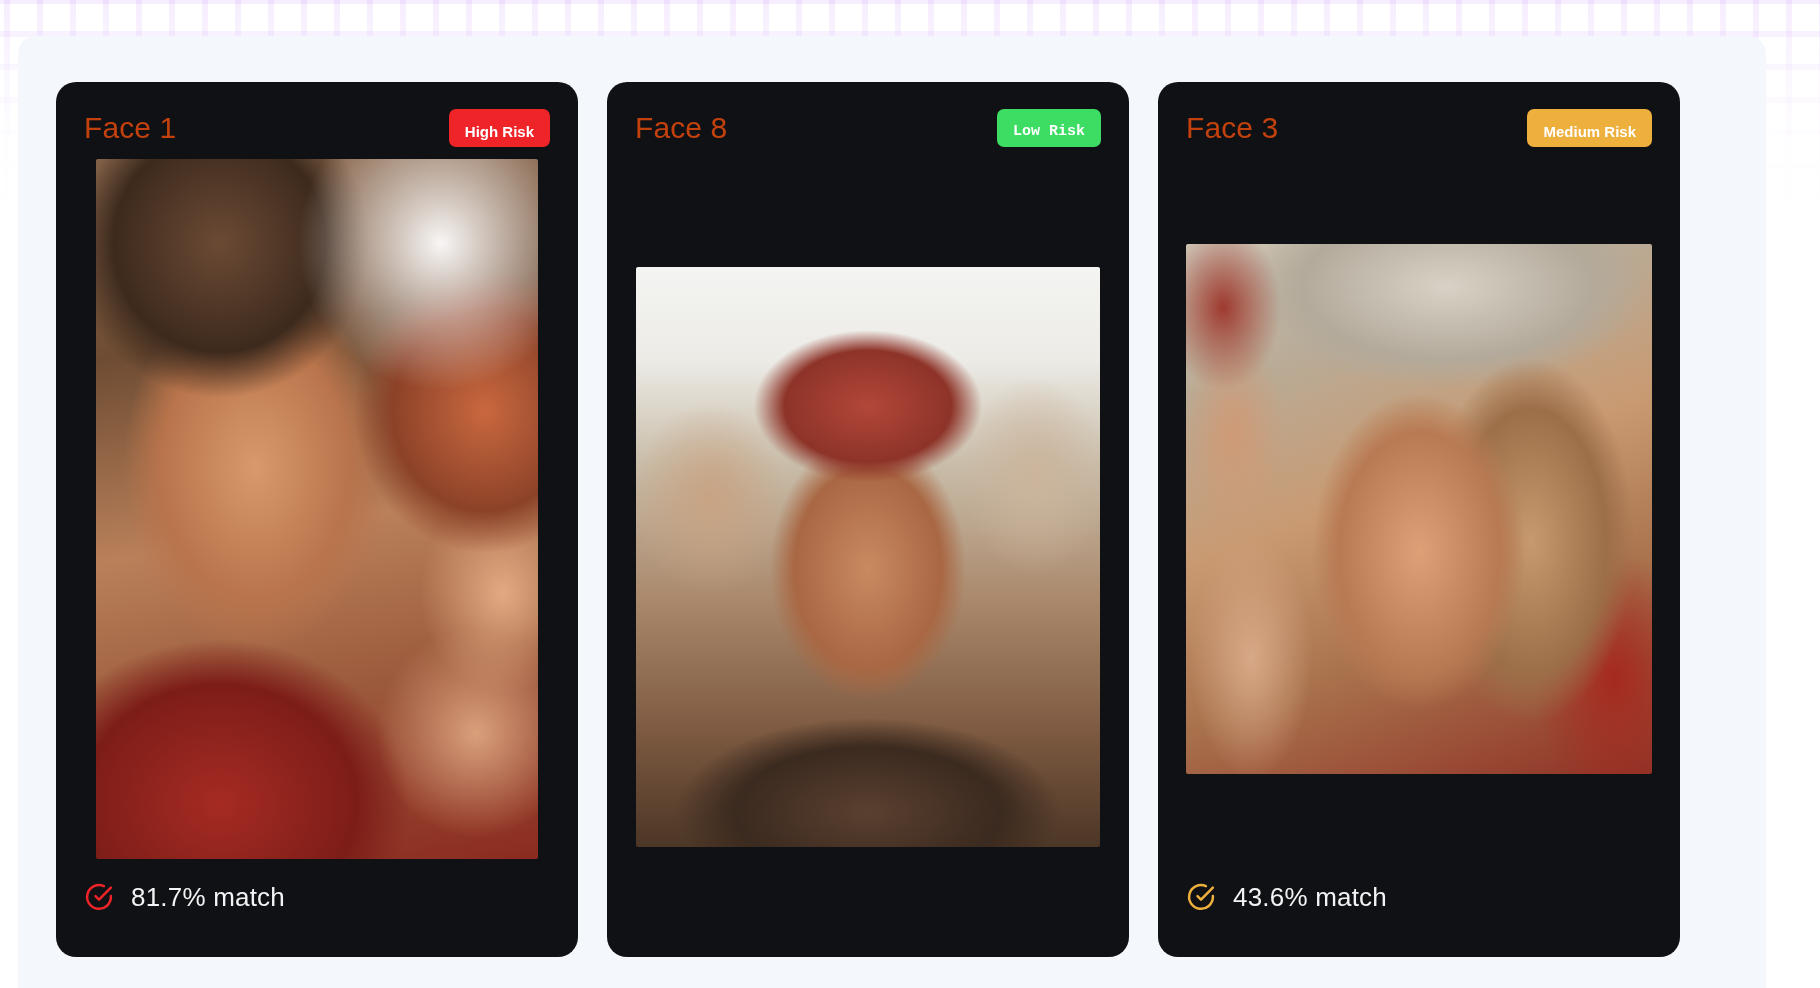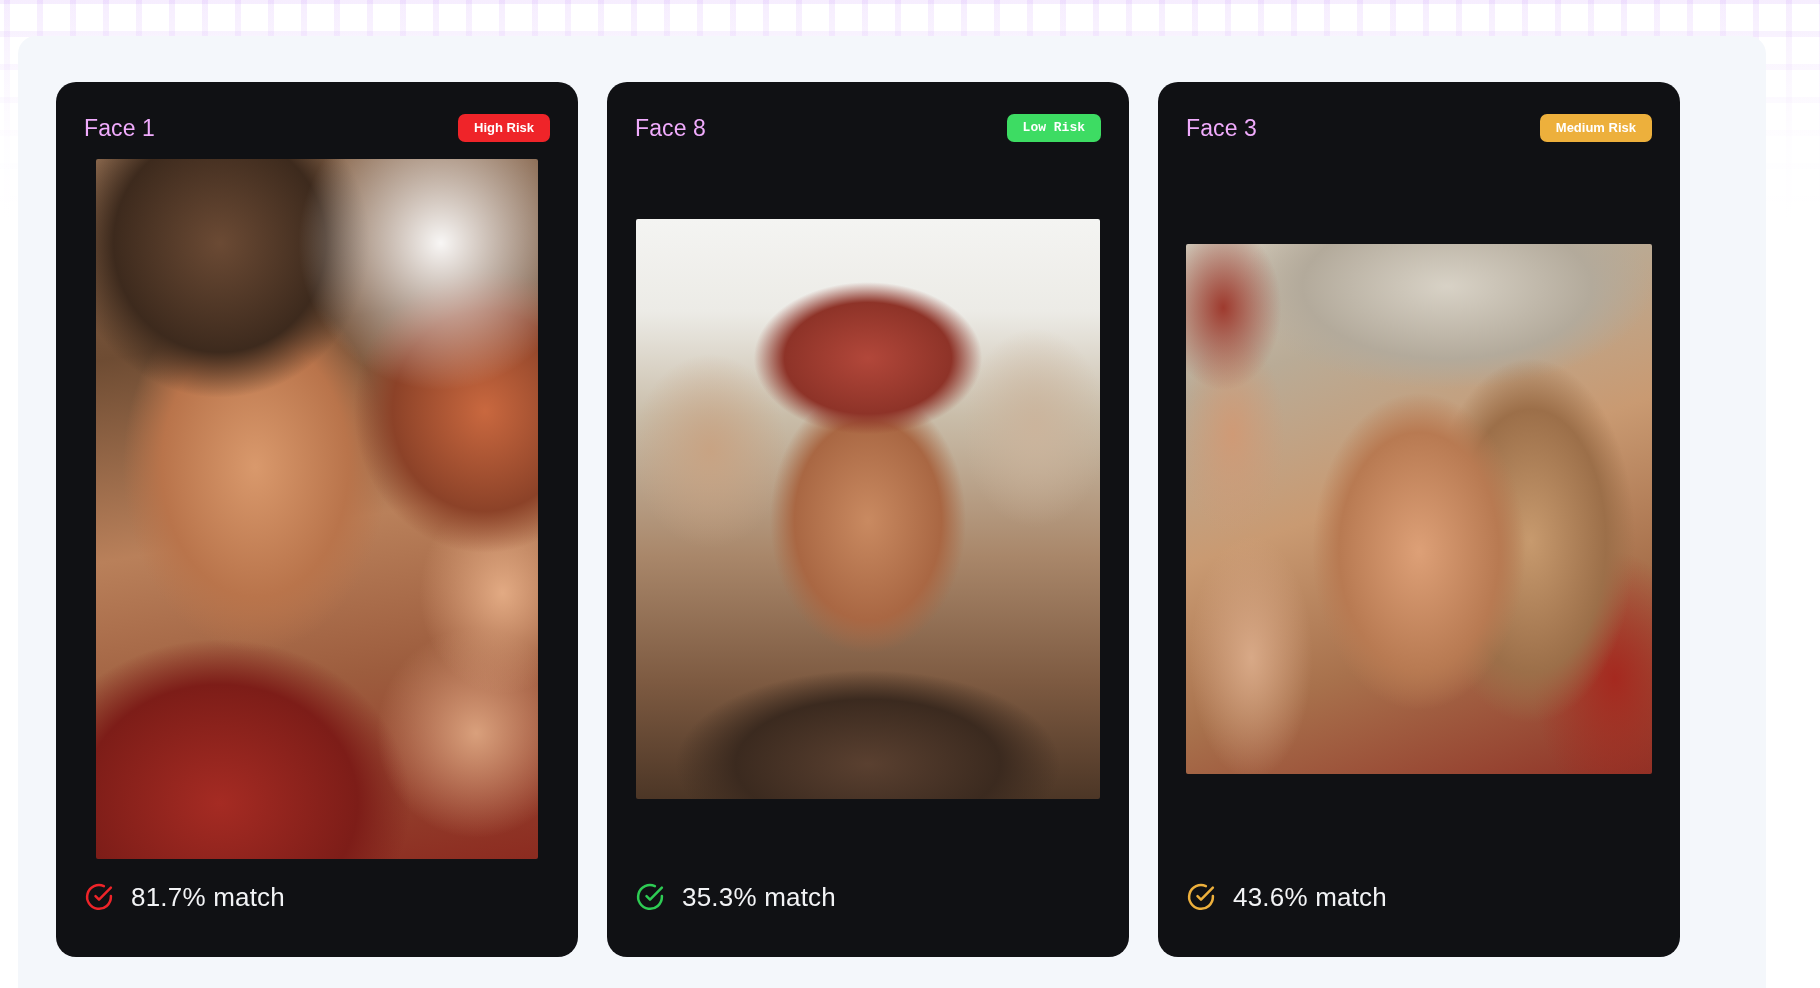--- a/index.html
+++ b/index.html
@@ -62,32 +62,32 @@
 
   .card-header {
     display: flex;
     align-items: center;
     justify-content: space-between;
     height: 40px;
     flex: 0 0 auto;
   }
 
   .card-title {
-    color: #f0abfc;
-    font-size: 23px;
+    color: #c2410c;
+    font-size: 30px;
     font-weight: 400;
     letter-spacing: 0.1px;
   }
 
   .risk-badge {
-    font-size: 13px;
+    font-size: 15px;
     font-weight: bold;
     color: #ffffff;
     border-radius: 7px;
-    padding: 7px 16px 8px 16px;
+    padding: 15px 16px 8px 16px;
     line-height: 1;
     white-space: nowrap;
   }
   .risk-badge.high   { background: #ef2429; }
   .risk-badge.low    { background: #3ddc63; font-family: Liberation Mono, monospace; }
   .risk-badge.medium { background: #edb03c; }
 
   .image-area {
     flex: 1 1 auto;
     display: flex;
@@ -186,27 +186,20 @@
       <div class="face-photo photo-2" style="background-image:
              radial-gradient(ellipse 30% 16% at 50% 24%, #b2473a 0%, #8e3328 60%, rgba(142,51,40,0) 82%),
              radial-gradient(ellipse 24% 26% at 50% 52%, #c98a61 0%, #a96743 66%, rgba(169,103,67,0) 88%),
              radial-gradient(ellipse 22% 22% at 16% 40%, #c8a383 0%, rgba(200,163,131,0) 76%),
              radial-gradient(ellipse 20% 22% at 86% 36%, #cbb49c 0%, rgba(203,180,156,0) 78%),
              radial-gradient(ellipse 46% 18% at 50% 94%, #5a4030 0%, #3b2a1f 62%, rgba(59,42,31,0) 90%),
              linear-gradient(180deg, #f4f4f2 0%, #ecebe6 16%, #c9bda9 34%, #a9876a 58%, #7d5a41 80%, #4c3626 100%);" aria-label="Smiling man wearing a red beanie in a group selfie on a city street">
       </div>
     </div>
 
-    <div class="match-row">
-      <svg class="check-icon" viewBox="0 0 24 24" fill="none" stroke="#2ecc54" stroke-width="2" stroke-linecap="round" stroke-linejoin="round">
-        <path d="M21.5 11.2V12a9.5 9.5 0 1 1-5.6-8.7"></path>
-        <path d="M21.5 4.5 12 14.1l-2.8-2.8"></path>
-      </svg>
-      <div class="match-text">35.3% match</div>
-    </div>
   </div>
 
   <div class="face-card">
     <div class="card-header">
       <div class="card-title">Face 3</div>
       <div class="risk-badge medium">Medium Risk</div>
     </div>
 
     <div class="image-area">
       <div class="face-photo photo-3" style="background-image:

